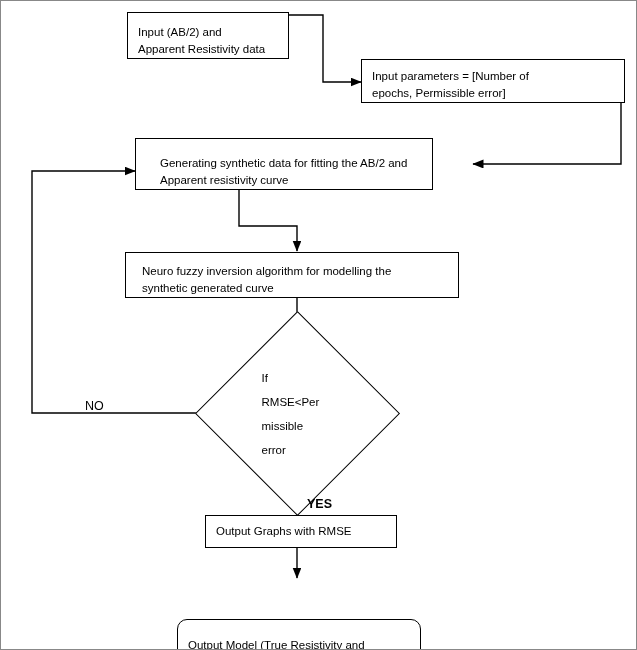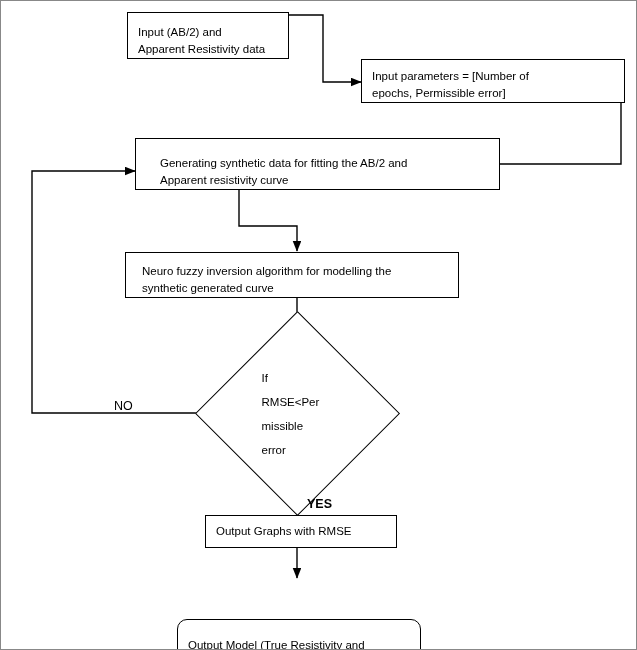--- a/index.html
+++ b/index.html
@@ -107,21 +107,21 @@
   <div class="node" style="left:126px; top:11px; width:162px; height:47px;">
     <span class="txt">Input (AB/2) and
 Apparent Resistivity data</span>
   </div>
 
   <div class="node" style="left:360px; top:58px; width:264px; height:44px;">
     <span class="txt">Input parameters = [Number of
 epochs, Permissible error]</span>
   </div>
 
-  <div class="node" style="left:134px; top:137px; width:365px; height:52px;padding-left:24px;">
+  <div class="node" style="left:134px; top:137px; width:298px; height:52px;padding-left:24px;">
     <span class="txt">Generating synthetic data for fitting the AB/2 and
 Apparent resistivity curve</span>
   </div>
 
   <div class="node" style="left:124px; top:251px; width:334px; height:46px;padding-left:16px;">
     <span class="txt">Neuro fuzzy inversion algorithm for modelling the
 synthetic generated curve</span>
   </div>
 
   <div class="diamond-wrap" style="left:224px; top:340px; width:145px; height:145px;">
@@ -134,17 +134,17 @@
 
   <div class="node" style="left:204px; top:514px; width:192px; height:33px; align-items:center; padding-top:0;">
     <span class="txt">Output Graphs with RMSE</span>
   </div>
 
   <div class="node round" style="left:176px; top:578px; width:244px; height:53px;">
     <span class="txt">Output Model (True Resistivity and
 Thickness)</span>
   </div>
 
-  <div class="label" style="left:84px; top:398px;margin-left:29px;">NO</div>
+  <div class="label" style="left:84px; top:398px;">NO</div>
 
   <div class="label" style="left:306px; top:496px;font-weight:bold;">YES</div>
 
 </div>
 
 </body></html>

